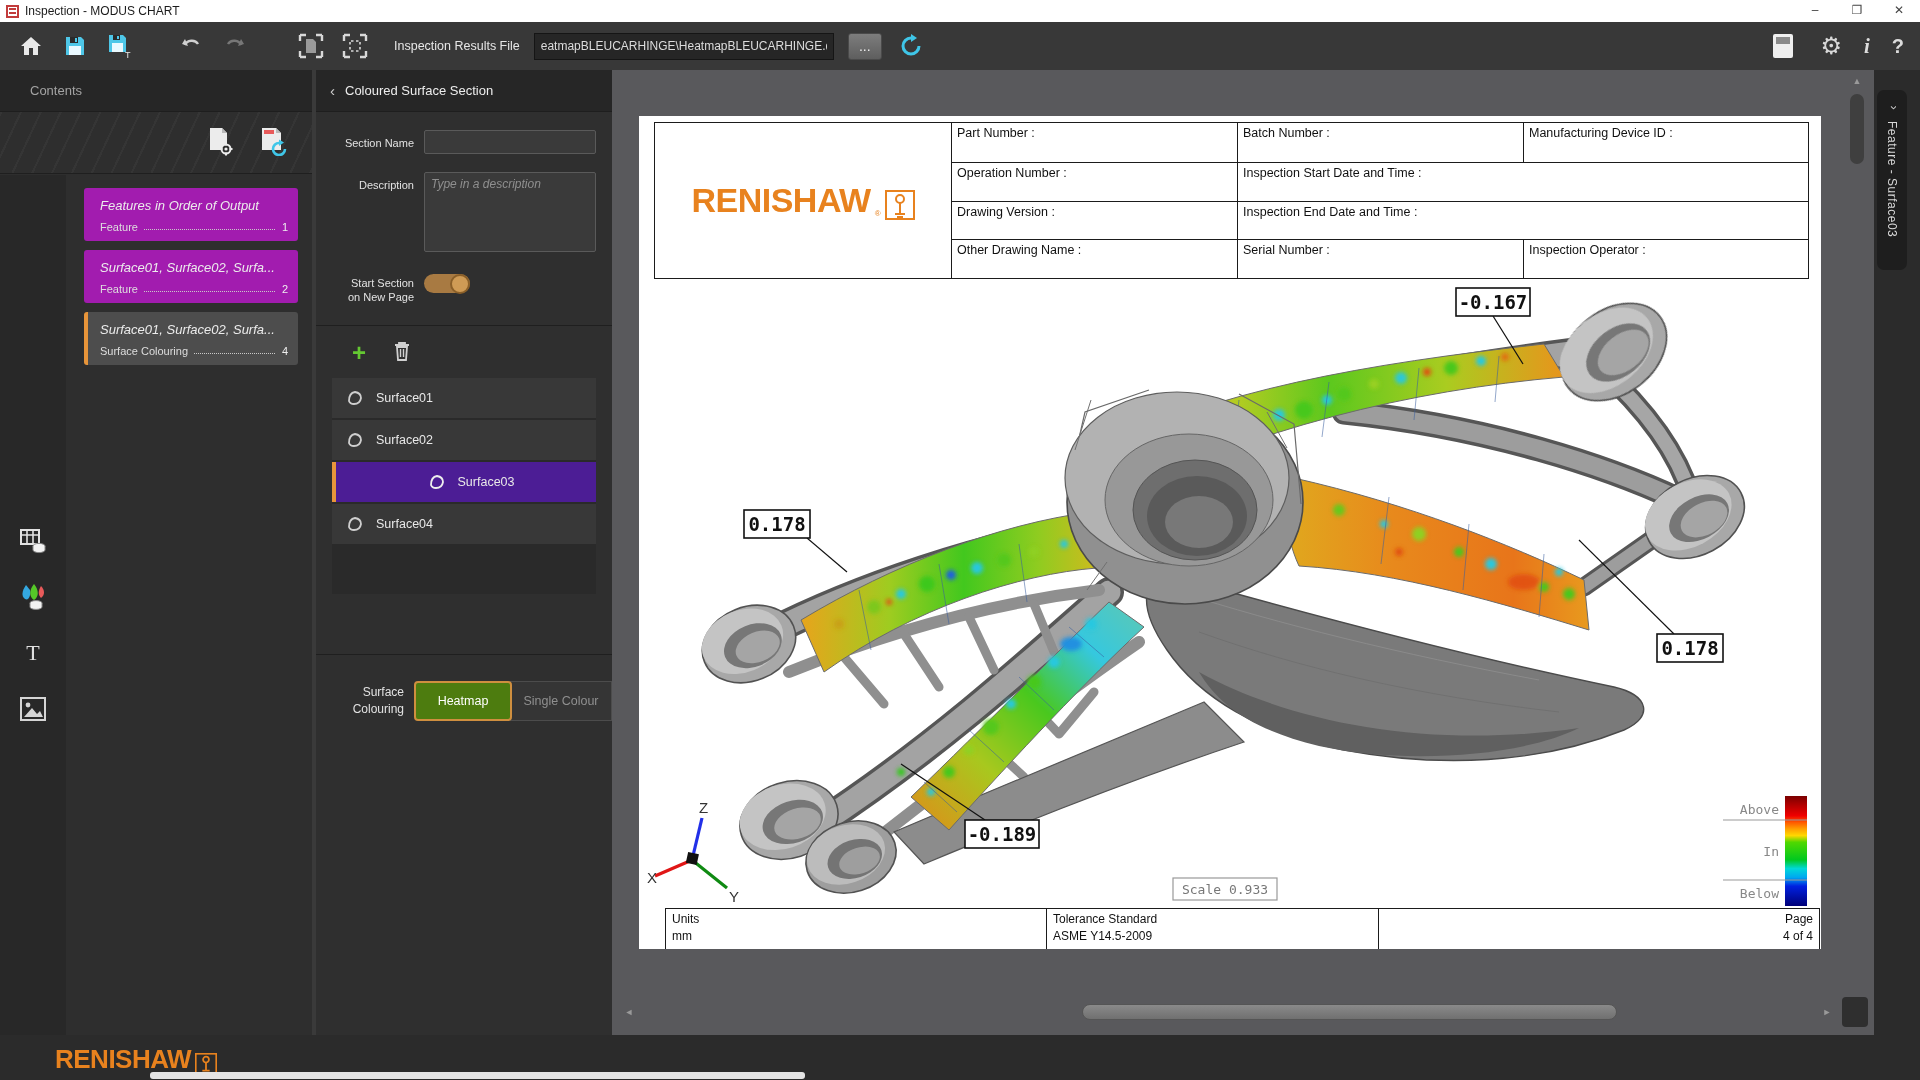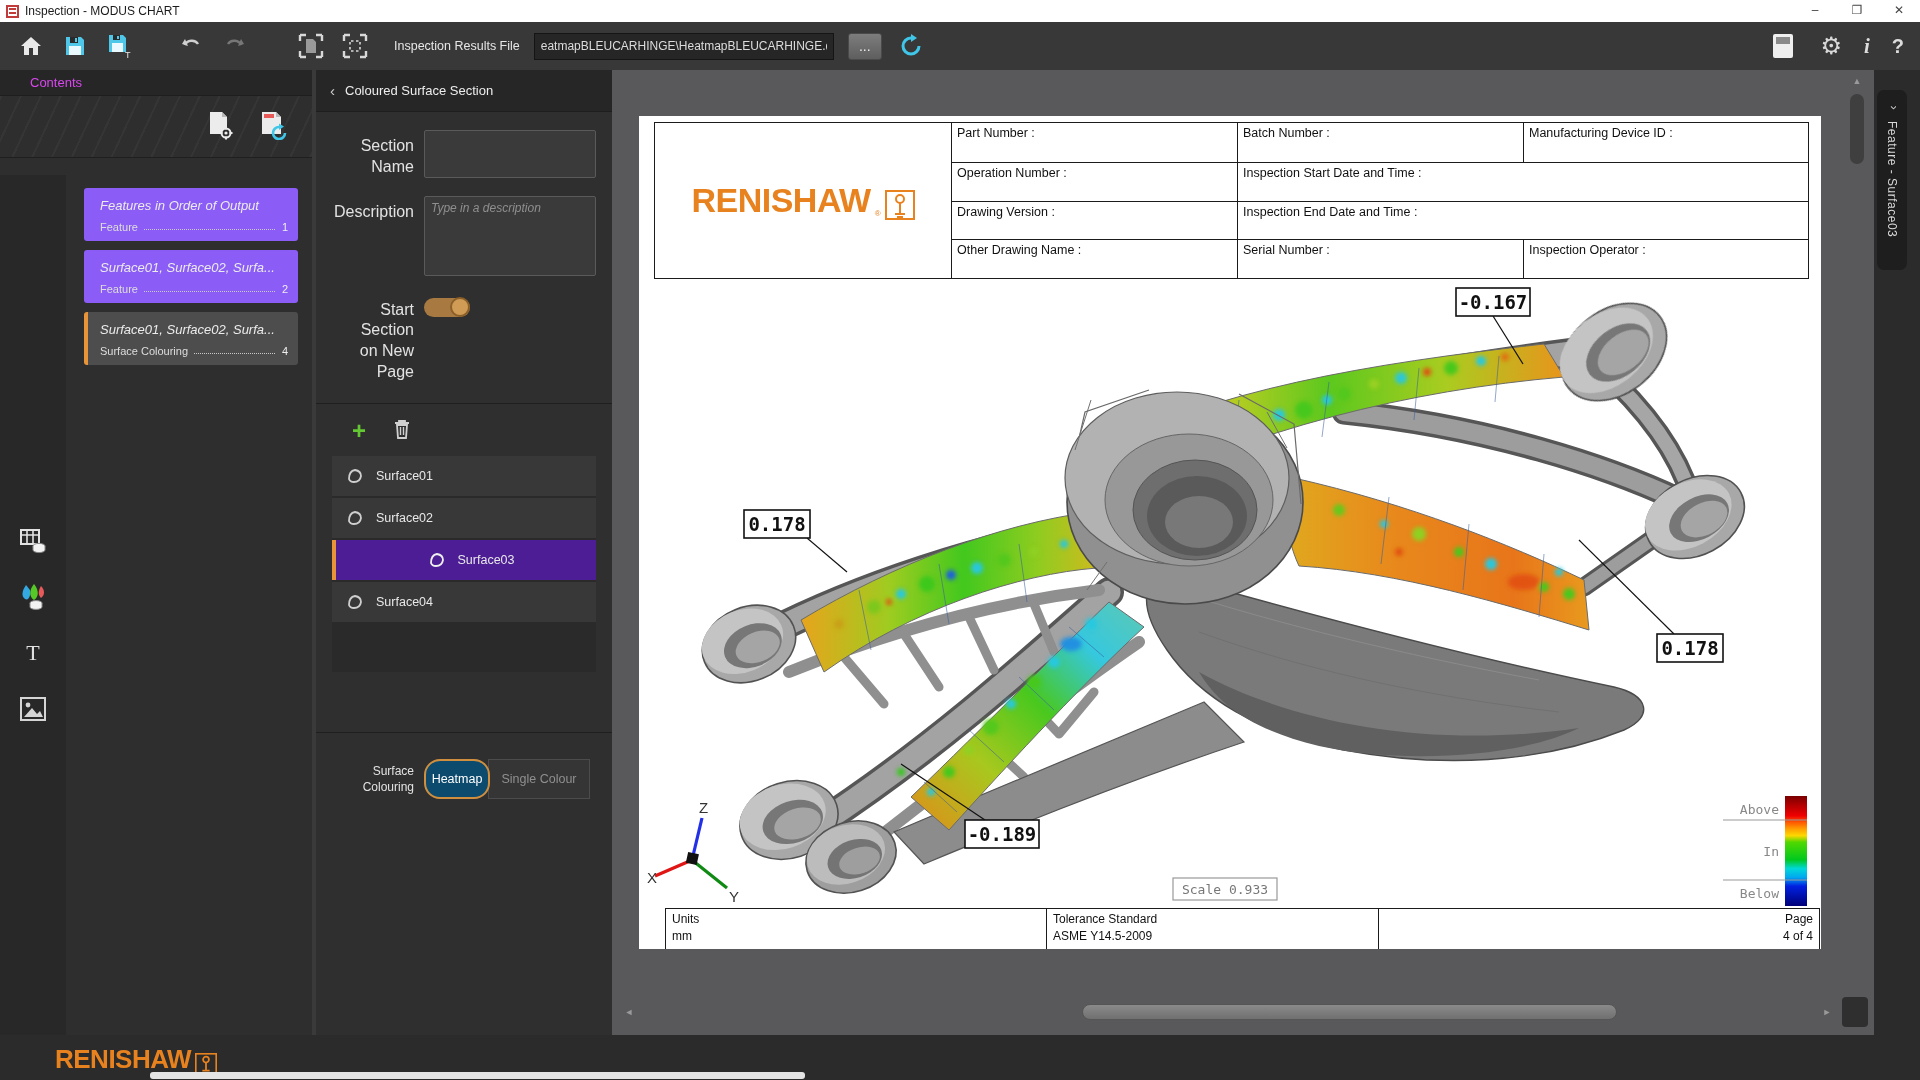--- a/index.html
+++ b/index.html
@@ -26,62 +26,62 @@
               font-size:12px; padding:0 6px; }
   .tb-browse { width:34px; height:27px; background:linear-gradient(#7d7d7d,#5e5e5e); border:1px solid #4a4a4a;
                border-radius:3px; color:#eee; font-size:14px; line-height:24px; text-align:center; }
   .tb-right { margin-left:auto; display:flex; gap:22px; align-items:center; }
   .glyph-i { font-family:"Liberation Serif", serif; font-style:italic; font-weight:bold; font-size:21px; color:#dcdcdc; }
   .glyph-q { font-size:20px; font-weight:bold; color:#dcdcdc; }
   .gear-glyph { font-size:24px; color:#d8d8d8; line-height:1; }
 
   
   .contents-panel { position:absolute; left:0; top:70px; width:312px; height:965px; background:#2e2e2e; }
-  .panel-header { height:26px; background:#262626; display:flex; align-items:center; padding-left:30px;
-                  font-size:13px; color:#d946ef; border-bottom:1px solid #1e1e1e; }
+  .panel-header { height:42px; background:#262626; display:flex; align-items:center; padding-left:30px;
+                  font-size:13px; color:#a3a3a3; border-bottom:1px solid #1e1e1e; }
   .contents-toolbar { height:62px; display:flex; align-items:center; justify-content:flex-end; gap:22px;
                       padding-right:24px; border-bottom:1px solid #1f1f1f; }
   .rail { position:absolute; left:0; top:105px; width:66px; bottom:0; background:#282828; }
   .rail-icon { width:66px; height:56px; display:flex; align-items:center; justify-content:center; }
   .rail-stack { position:absolute; top:338px; left:0; }
   .cards { position:absolute; left:84px; top:118px; width:214px; display:flex; flex-direction:column; gap:9px; }
-  .card { background:#8b5cf6; border-radius:3px; padding:10px 10px 8px 12px; border-left:4px solid transparent; }
+  .card { background:#a21caf; border-radius:3px; padding:10px 10px 8px 12px; border-left:4px solid transparent; }
   .card.selected { background:#4d4d4d; border-left:4px solid #e8953a; }
   .card-title { font-size:13px; color:#ececec; margin-bottom:8px; }
   .card-title.it { font-style:italic; }
   .card-row { display:flex; align-items:flex-end; font-size:11px; color:#dedede; }
   .leader { flex:1; border-bottom:1.5px dotted #c9c9c9; margin:0 5px 3px 6px; }
   .card-page { min-width:8px; text-align:right; font-size:11px; color:#eee; }
 
   
   .section-panel { position:absolute; left:316px; top:70px; width:296px; height:965px; background:#2f2f2f; }
   .section-header { height:42px; background:#262626; display:flex; align-items:center; gap:10px; padding-left:14px;
                     font-size:13px; color:#ededed; border-bottom:1px solid #1e1e1e; }
   .chev { font-size:15px; color:#cfcfcf; }
   .form-row { display:flex; margin-top:18px; padding:0 16px; }
-  .form-label { width:92px; text-align:right; font-size:16px; color:#e2e2e2; padding-right:10px; padding-top:6px; line-height:1.3; }
+  .form-label { width:92px; text-align:right; font-size:11px; color:#e2e2e2; padding-right:10px; padding-top:6px; line-height:1.3; }
   .fld { flex:1; background:#3a3a3a; border:1px solid #5a5a5a; color:#ddd; font-size:12px; padding:4px 6px; border-radius:2px; }
   textarea.fld { height:80px; resize:none; font-family:"Liberation Sans", sans-serif; }
   textarea.fld::placeholder { color:#8f8f8f; font-style:italic; }
   .toggle { width:46px; height:19px; border-radius:10px; background:#a87a42; position:relative; margin-top:4px; }
   .toggle .knob { position:absolute; right:0px; top:-0.5px; width:20px; height:20px; border-radius:50%;
                   background:#cf9b55; border:2px solid #8a5f28; }
   .divider { height:1px; background:#1f1f1f; margin-top:20px; }
   .list-tools { display:flex; align-items:center; gap:26px; padding:14px 0 12px 36px; }
   .plus { color:#64c832; font-size:24px; font-weight:bold; line-height:1; }
   .surf-list { margin:0 16px; display:flex; flex-direction:column; gap:2px; background:#2a2a2a; padding-bottom:50px; }
   .surf-item { height:40px; background:#383838; display:flex; align-items:center; gap:12px; padding-left:10px;
                border-left:4px solid transparent; }
   .surf-item.selected { background:#4c1d95; border-left:4px solid #e8953a;justify-content:center; }
   .surf-item span.nm { font-size:12.5px; color:#e8e8e8; }
   .colouring-row { display:flex; margin-top:26px; padding-left:16px; align-items:center; }
   .colouring-label { width:92px; text-align:right; font-size:12px; color:#e2e2e2; padding-right:10px; line-height:1.35; }
   .seg { display:flex; }
   .seg-btn { height:40px; display:flex; align-items:center; justify-content:center; font-size:12.5px; }
-  .seg-btn.active { width:66px; background:#0c4a6e; border:2px solid #cf8f3f; border-radius:16px; color:#fff; z-index:2; }
+  .seg-btn.active { width:98px; background:#4d7c0f; border:2px solid #cf8f3f; border-radius:4px; color:#fff; z-index:2; }
   .seg-btn.inactive { width:102px; background:#353535; border:1px solid #4c4c4c; color:#8f8f8f; margin-left:-2px; }
 
   
   .doc-area { position:absolute; left:612px; top:70px; width:1262px; height:965px; background:#59595c; }
   .page { position:absolute; left:27px; top:46px; width:1182px; height:833px; background:#fff; }
   .rhead { position:absolute; left:15px; top:6px; width:1155px; height:157px; display:grid;
            grid-template-columns:296px 286px 286px 1fr; grid-template-rows:repeat(4, 1fr);
            border:1px solid #1b1b1b; }
   .rcell { border-left:1px solid #1b1b1b; border-top:1px solid #1b1b1b; font-size:12.5px; color:#111;
            padding:3px 5px; overflow:hidden; white-space:nowrap; }

